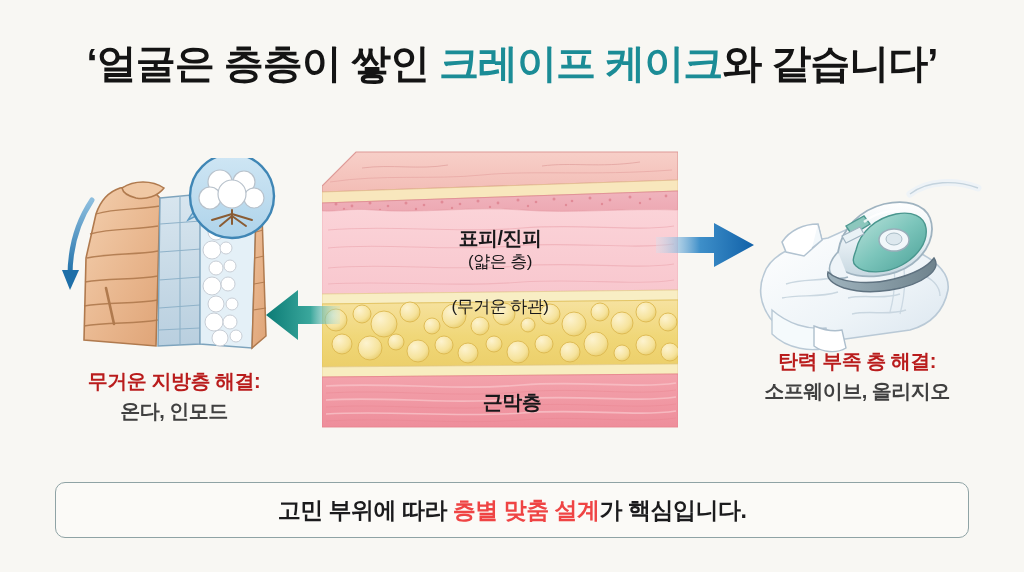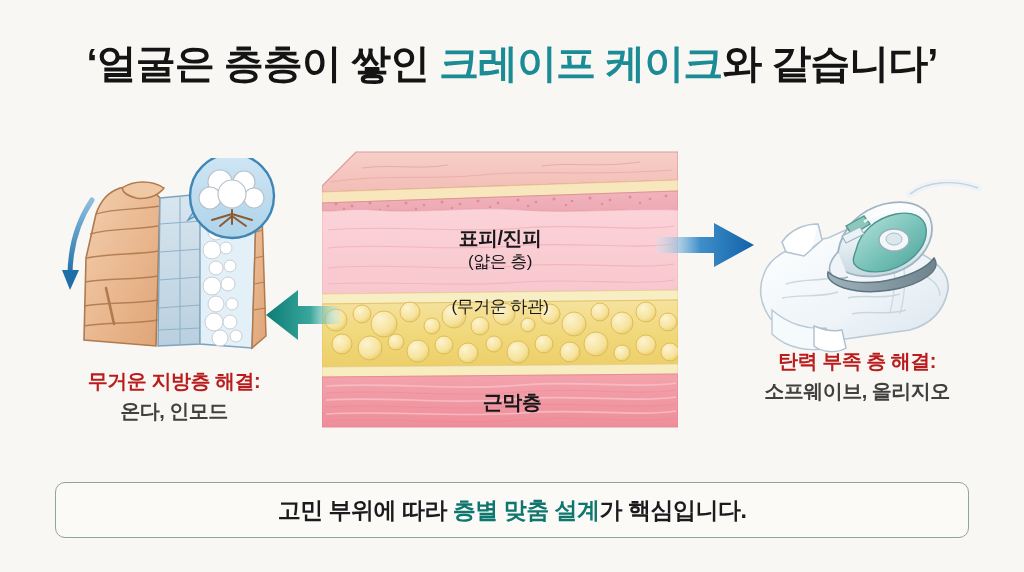--- a/index.html
+++ b/index.html
@@ -85,21 +85,21 @@
     width: 914px; height: 56px;
     border: 1.5px solid #8fa3a5;
     border-radius: 10px;
     background: #fbfaf7;
     display: flex; align-items: center; justify-content: center;
   }
   .footer-text {
     font-size: 23px; font-weight: bold; color: #1b1b1d;
     letter-spacing: -0.5px; white-space: nowrap;
   }
-  .footer-text .accent { color: #0f766e; text-align: center; }
+  .footer-text .accent { color: #ef4444; text-align: center; }
 </style>
 </head>
 <body>
 
 <div id="stage">
 
   <div class="title">
     <span>‘얼굴은 층층이 쌓인 </span><span class="accent">크레이프 케이크</span><span>와 같습니다’</span>
   </div>
 

